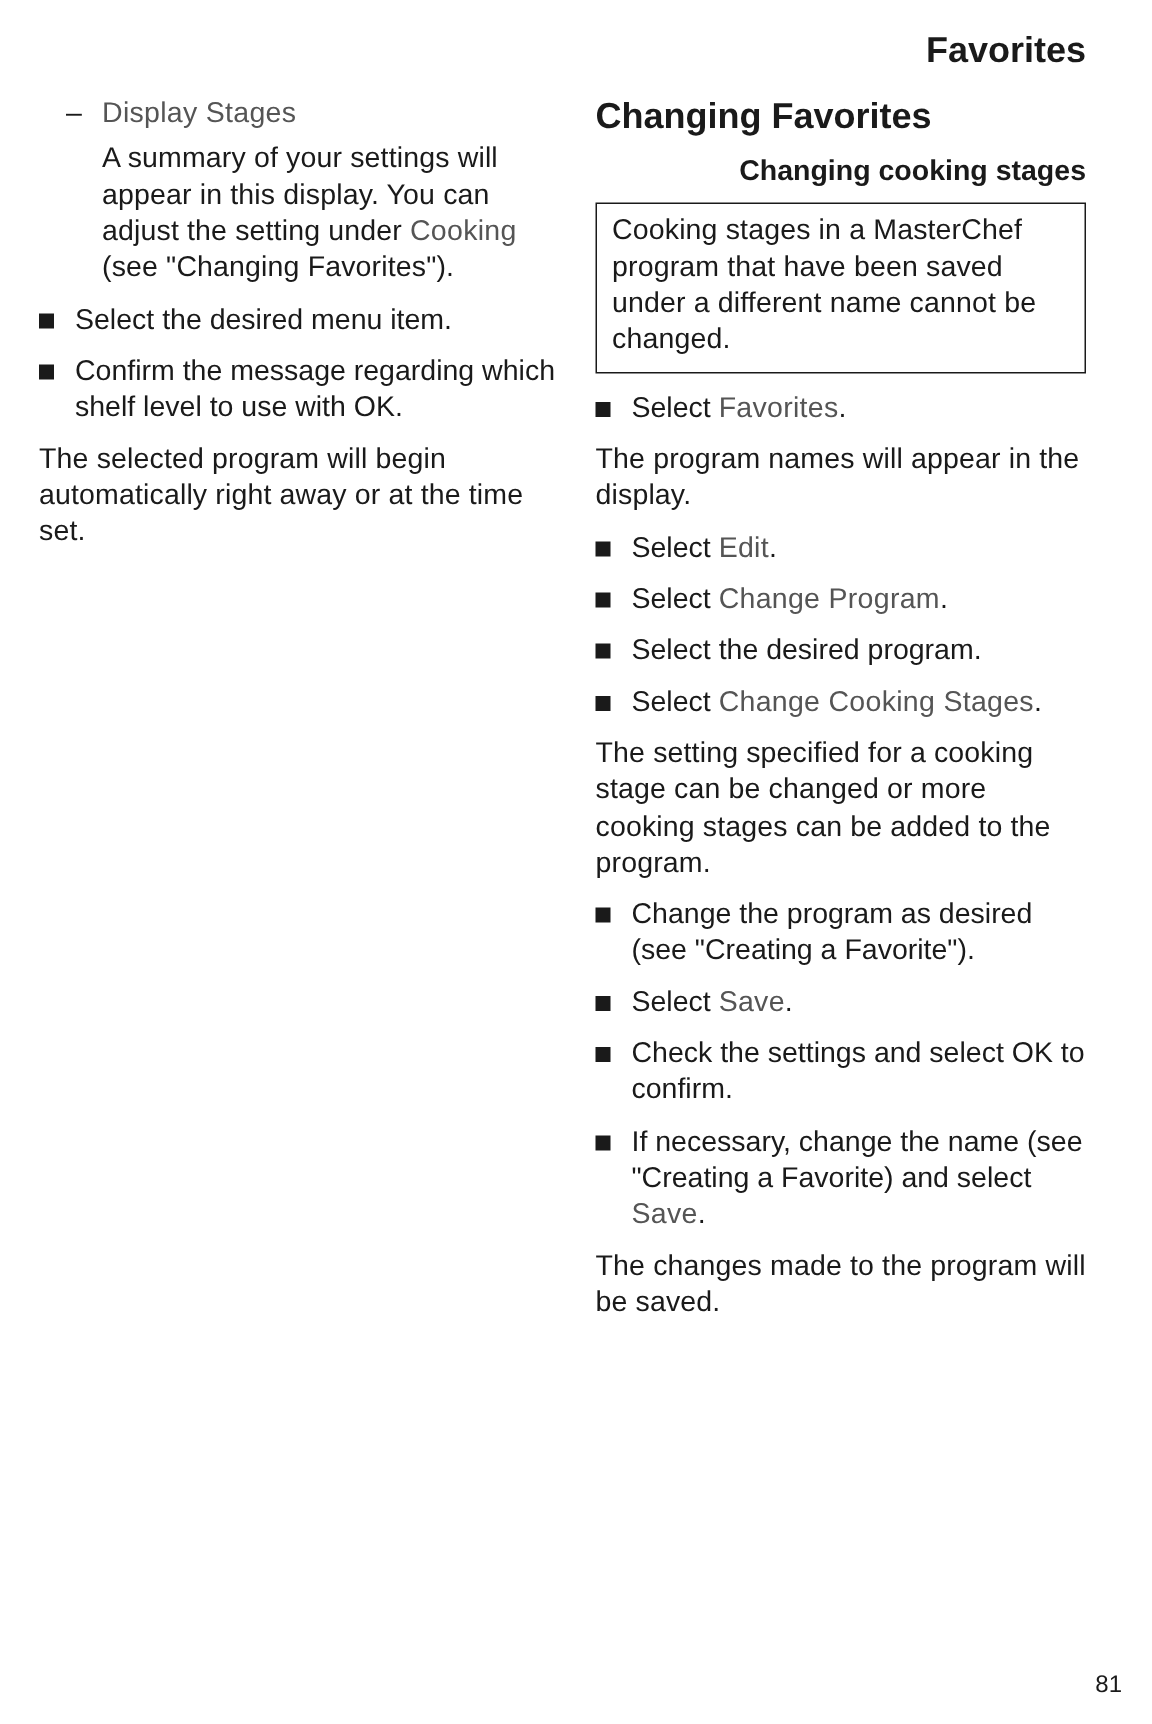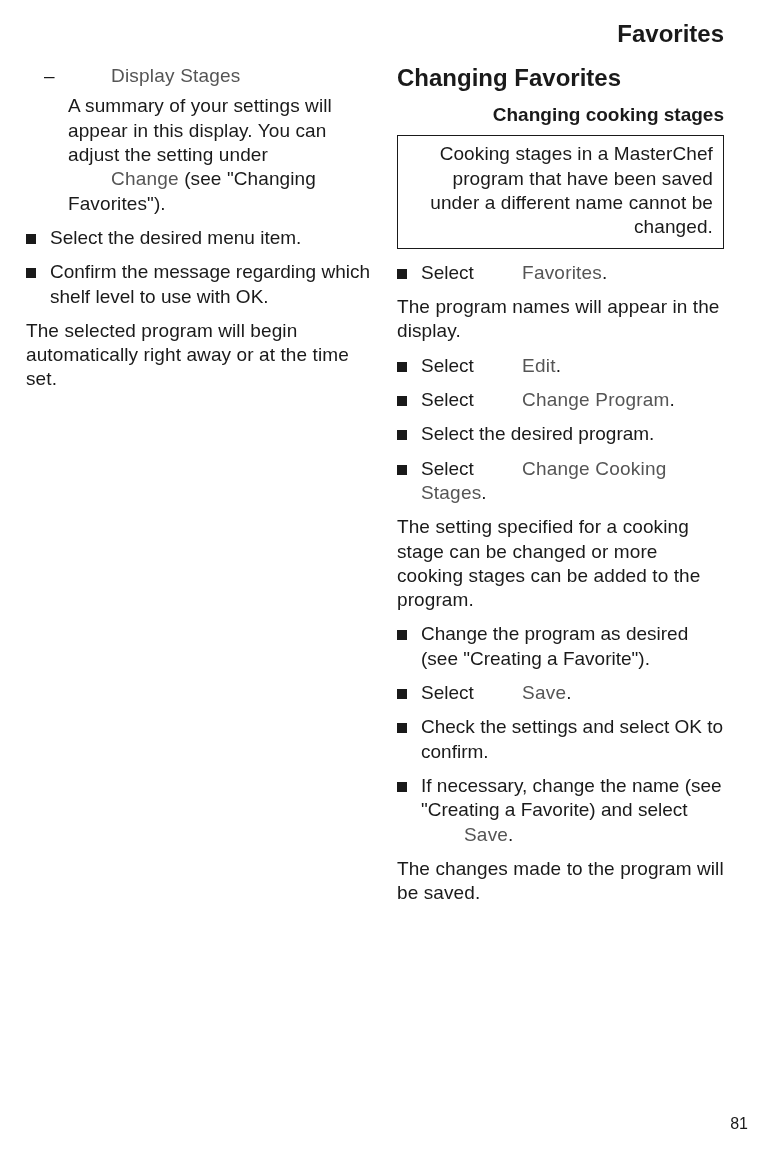--- a/index.html
+++ b/index.html
@@ -48,21 +48,20 @@
     font-weight: 700;
     margin: 0 0 8px 0;
     line-height: 1.3;
     text-align: right;
   }
   .ui-label {
     font-family: "Arial Narrow", "Helvetica Condensed", Arial, sans-serif;
     font-stretch: condensed;
     color: #555;
     letter-spacing: 0.2px;
-    margin-left: 43px;
   }
   .dash-item,
   .square-item {
     display: flex;
     margin: 0 0 10px 0;
   }
   .dash-item .bullet,
   .square-item .bullet {
     flex: 0 0 24px;
     font-size: 19px;
@@ -88,21 +87,20 @@
   .dash-item {
     margin-bottom: 6px;
   }
   .note-box {
     border: 1.5px solid #1a1a1a;
     padding: 6px 10px 8px 10px;
     margin: 0 0 12px 0;
   }
   .note-box p {
     margin: 0;
-    text-align: right;
   }
   .page-number {
     position: absolute;
     right: 20px;
     bottom: 16px;
     font-size: 16px;
   }
 </style>
 </head>
 <body>
@@ -116,21 +114,21 @@
     <div class="col">
 
       <div class="dash-item">
         <div class="bullet">–</div>
         <div class="body">
           <span class="ui-label">Display Stages</span>
         </div>
       </div>
 
       <p class="indented">
-        <span>A summary of your settings will appear in this display. You can adjust the setting under </span><span class="ui-label">Change</span><span> (see "Changing Favorites").</span>
+        <span>A summary of your settings will appear in this display. You can adjust the setting under </span><span class="ui-label">Cooking</span><span> (see "Changing Favorites").</span>
       </p>
 
       <div class="square-item" style="margin-left:-18px;">
         <div class="bullet"></div>
         <div class="body">Select the desired menu item.</div>
       </div>
 
       <div class="square-item" style="margin-left:-18px;">
         <div class="bullet"></div>
         <div class="body">Confirm the message regarding which shelf level to use with OK.</div>

